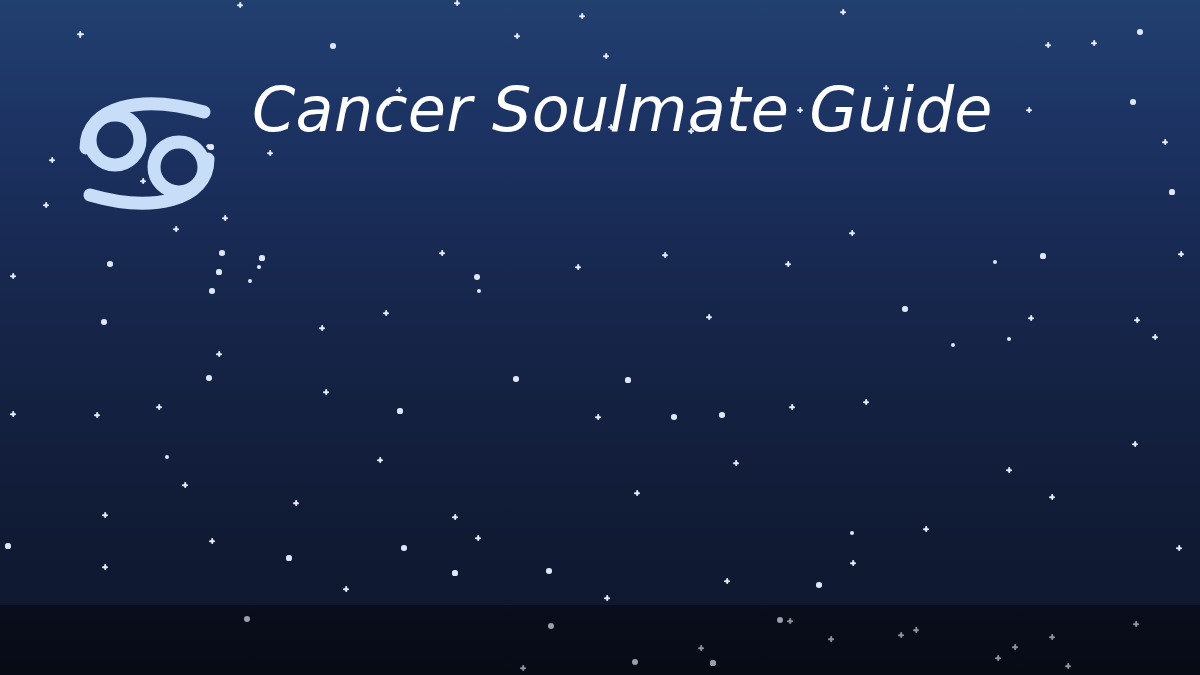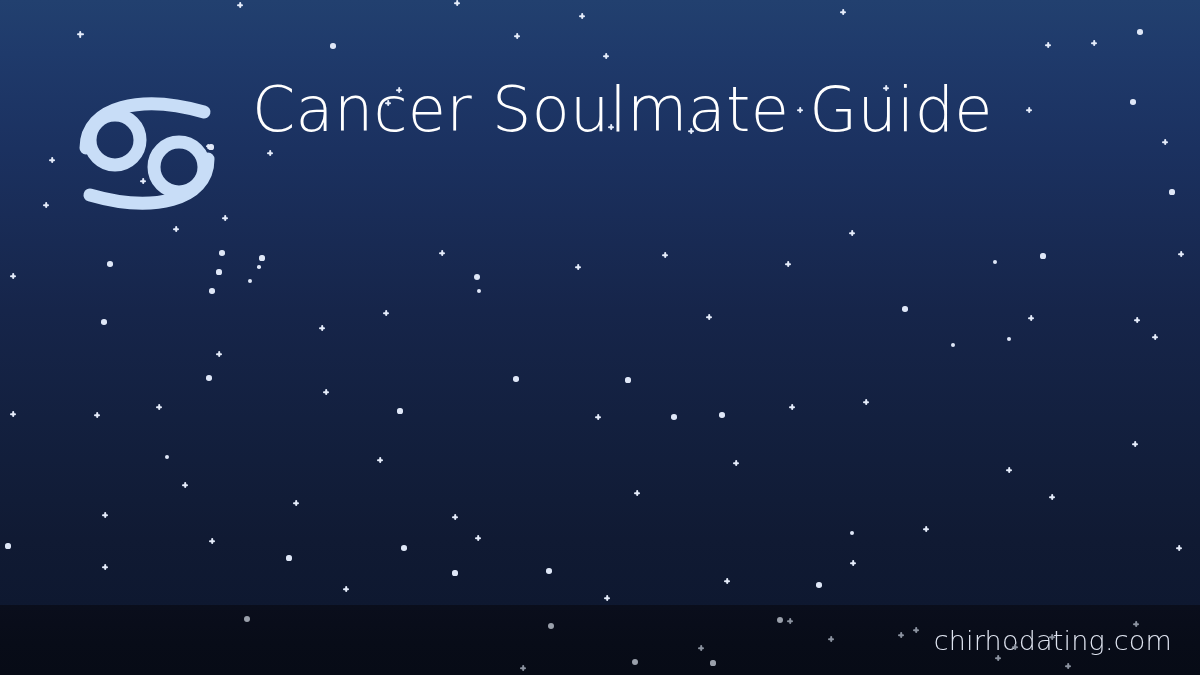--- a/index.html
+++ b/index.html
@@ -87,20 +87,21 @@
   }
 
   
   #header {
     position: absolute;
     left: 72px;
     top: 78px;
     display: flex;
     align-items: flex-start;
     gap: 0px;
+    font-style: italic;
   }
   #zodiac-glyph {
     width: 150px;
     height: 135px;
     flex: none;
     margin-top: 8px;
   }
   #title-block {
     margin-left: 30px;
     padding-top: 0px;
@@ -243,21 +244,20 @@
 
       <circle cx="107" cy="81" r="25" fill="none" stroke="#c8ddf7" stroke-width="13"></circle>
     </svg>
 
     <div id="title-block">
       <h1 id="page-title">Cancer Soulmate Guide</h1>
     </div>
   </div>
 
   <div id="footer-band">
-    <div id="footer-site">chirhodating.com</div>
   <div class="star-dot" style="width: 6px; height: 6px; left: 244px; top: 11px;"></div>
       <div class="star-dot" style="width: 6px; height: 6px; left: 548px; top: 18px;"></div>
       <div class="star-dot" style="width: 6px; height: 6px; left: 777px; top: 12px;"></div>
       <div class="star-dot" style="width: 6px; height: 6px; left: 632px; top: 54px;"></div>
       <div class="star-dot" style="width: 5.2px; height: 5.2px; left: 710.4px; top: 55.4px;"></div>
       <div class="star-sparkle" style="width: 6px; height: 6px; left: 913px; top: 22px;"></div>
       <div class="star-sparkle" style="width: 6px; height: 6px; left: 898px; top: 27px;"></div>
       <div class="star-sparkle" style="width: 6px; height: 6px; left: 1012px; top: 39px;"></div>
       <div class="star-sparkle" style="width: 6px; height: 6px; left: 1049px; top: 29px;"></div>
       <div class="star-sparkle" style="width: 6px; height: 6px; left: 1133px; top: 16px;"></div>

